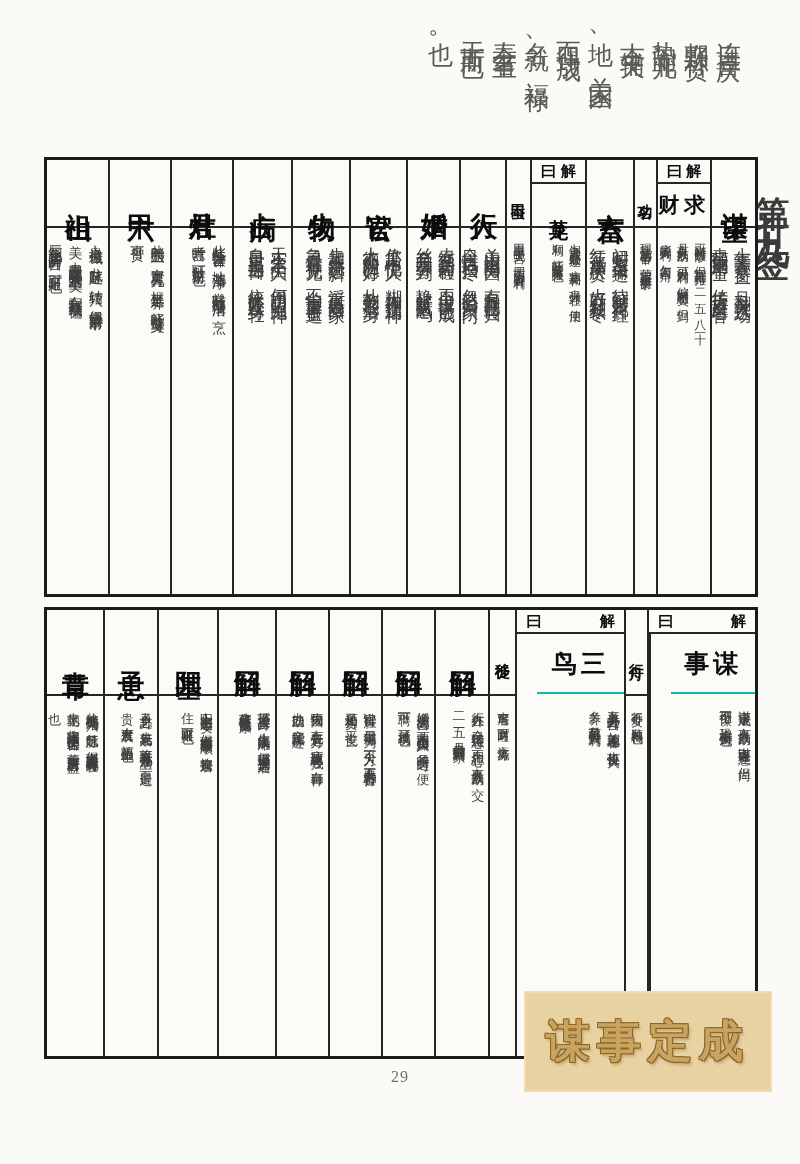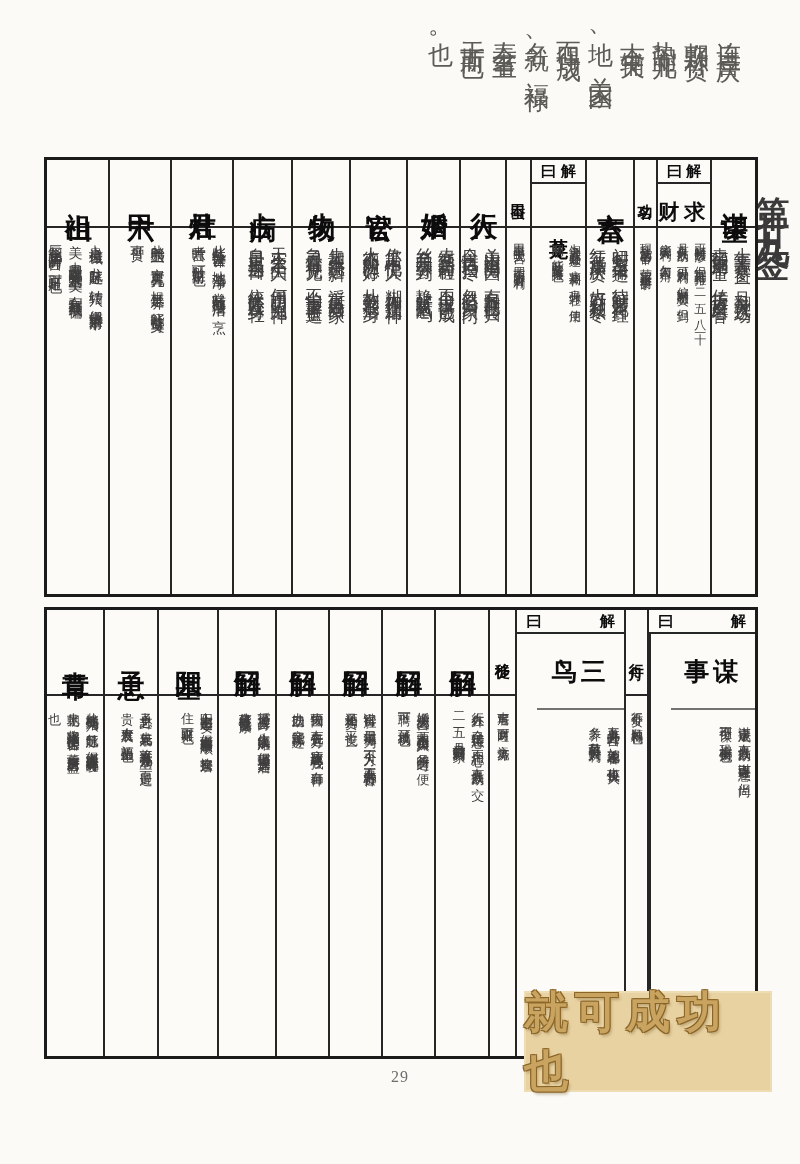--- a/index.html
+++ b/index.html
@@ -42,29 +42,29 @@
   }
   #top-table .hdr{height:68px;}
   #bottom-table .hdr{height:86px;}
   .hdr-txt{font-weight:bold;color:#0c0c0c;font-size:27px;line-height:1.02;letter-spacing:2px;}
   .hdr-txt.sm{font-size:15px;letter-spacing:1px;}
   .band{
     align-self:stretch;height:24px;flex:none;border-bottom:2px solid #262626;box-sizing:border-box;
     display:flex;align-items:center;justify-content:space-between;padding:0 9px;
     font-weight:bold;font-size:15px;color:#0c0c0c;
   }
-  .jname{flex:1;display:flex;align-items:flex-end;justify-content:center;}
+  .jname{flex:1;display:flex;align-items:center;justify-content:center;}
   .jname .nv{font-weight:bold;font-size:19px;letter-spacing:2px;color:#0c0c0c;}
   .jname .nh{font-weight:bold;font-size:21px;letter-spacing:5px;color:#0c0c0c;}
 
   .gwrap{display:flex;flex-direction:column;}
   .grow{flex:1;display:flex;align-items:stretch;min-height:0;}
   .subcol{flex:1;display:flex;flex-direction:column;min-width:0;}
   .subhdr{
-    height:76px;flex:none;border-bottom:2px solid #737373;box-sizing:border-box;
+    height:60px;flex:none;border-bottom:2px solid #14b8a6;box-sizing:border-box;
     display:flex;align-items:center;justify-content:center;
     font-weight:bold;font-size:25px;letter-spacing:4px;color:#0c0c0c;margin-left:20px;
   }
 
   .cell{flex:1;min-height:0;overflow:hidden;padding:6px 2px 2px;box-sizing:border-box;}
   .cell .v{height:100%;width:100%;white-space:pre-line;color:#3e3e3e;}
   .cell.center{display:flex;justify-content:center;}
   .cell.center .v{width:auto;}
 
   .s-poem {font-size:17px;letter-spacing:3px;line-height:1.32;}
@@ -368,16 +368,16 @@
           <div class="cell">
             <div class="v s-body">谋事定成　有贵人扶助　谋之即可遂意　但尚
 切不可谋　恐祸非失财也</div>
           </div>
         </div>
       </div>
     </div>
   </div>
 
 <div id="watermark">
-  <span>就可成功也</span>
+  <span>谋事定成</span>
 </div>
 
 <div id="page-number">29</div>
 
 </body></html>

